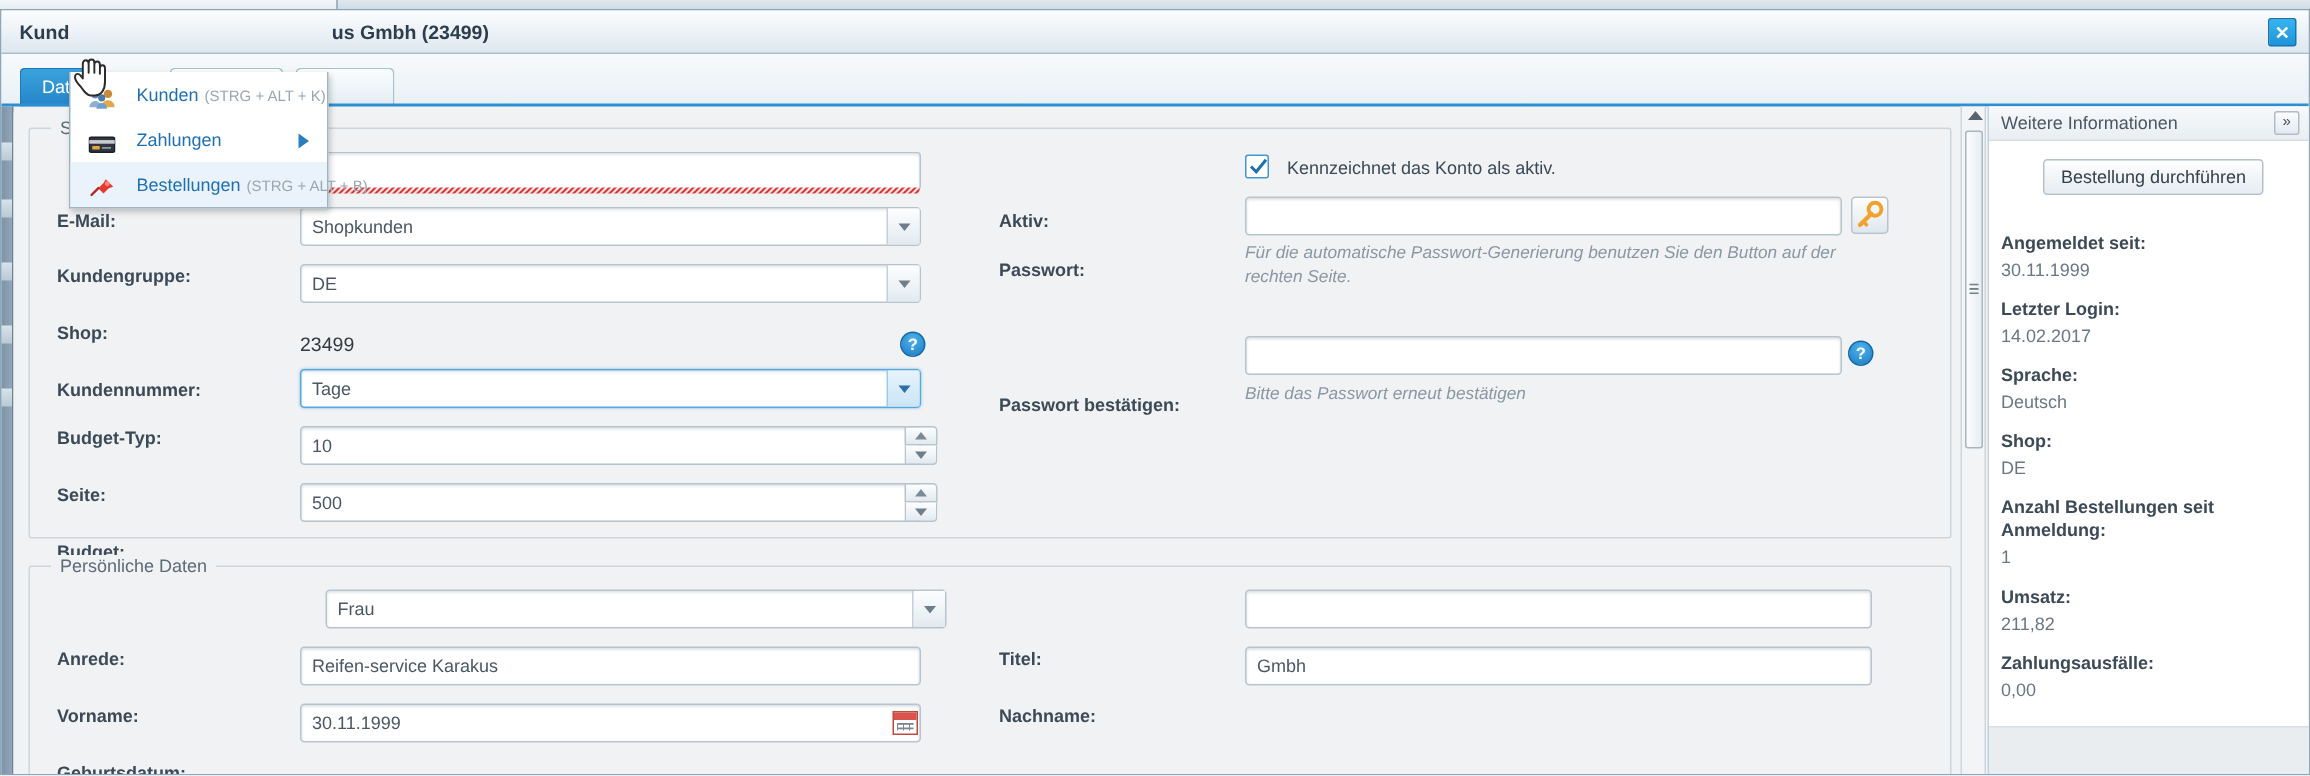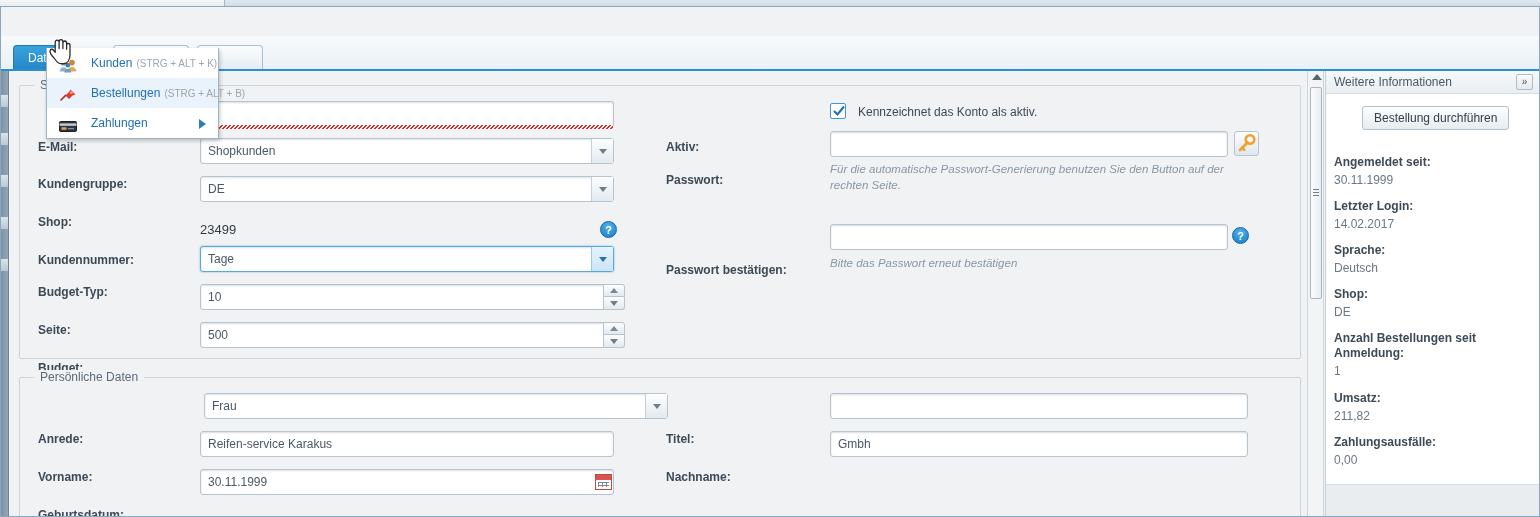--- a/index.html
+++ b/index.html
@@ -479,20 +479,24 @@
 
 <div id="app">
 
   <div class="top-strip">
     <div class="ts-light"></div>
     <div class="ts-right"></div>
   </div>
 
   <div class="window">
 
+    <div class="titlebar">
+      <div class="title"><span>Kund</span><span style="display:inline-block;width:175px"></span><span>us Gmbh (23499)</span></div>
+      <div class="close-btn">✕</div>
+    </div>
 
     <div class="tabstrip">
       <div class="tab inactive2" style="width:66px"></div>
       <div class="tab inactive" style="width:76px"></div>
       <div class="tab active">Date</div>
       <div class="tabline"></div>
     </div>
 
     <div class="content">
 
@@ -585,21 +589,21 @@
           <div class="row-label" style="left:646px; top:148px;">Passwort bestätigen:</div>
           <input class="ipt" style="left: 810px; top: 138px; width: 398px;" type="password" value="">
           <div class="help-icon" style="left:1212px; top:141px;">?</div>
           <div class="hint" style="left:810px; top:169px; width:420px;">Bitte das Passwort erneut bestätigen</div>
         </div>
 
         <div class="fieldset" id="fs-pers">
           <div class="legend">Persönliche Daten</div>
 
           <div class="row-label" style="left:18px; top:25px;">Anrede:</div>
-          <div class="sel" style="left:184px; top:15px; width:464px;">
+          <div class="sel" style="left:197px; top:15px; width:414px;">
             <div class="sel-text">Frau</div>
             <div class="sel-btn">
                 <span class="caret-down grey"></span>
               </div>
           </div>
 
           <div class="row-label" style="left:18px; top:63px;">Vorname:</div>
           <input class="ipt" style="left: 180px; top: 53px; width: 414px;" value="Reifen-service Karakus">
 
           <div class="row-label" style="left:18px; top:101px;">Geburtsdatum:</div>
@@ -676,43 +680,43 @@
           <path d="M0.6 13.5c0-2.5 1.8-4.2 3.9-4.2s3.9 1.7 3.9 4.2z" fill="#8fb0d4"></path>
           <circle cx="13" cy="4.6" r="2.8" fill="#c98a36"></circle>
           <path d="M8.6 13.5c0-2.8 2-4.6 4.4-4.6s4.4 1.8 4.4 4.6z" fill="#e3a94e"></path>
           <circle cx="8.8" cy="7.2" r="2.4" fill="#4a7aa8"></circle>
           <path d="M5.3 14.5c0-2.3 1.6-3.8 3.5-3.8s3.5 1.5 3.5 3.8z" fill="#6fa0cd"></path>
         </svg>
       </span>
       <span>Kunden</span><span class="short">(STRG + ALT + K)</span>
     </div>
 
-    <div class="mi hl">
-      <span class="mi-ico">
-        <svg width="18" height="16" viewBox="0 0 18 16">
-          <path d="M11.5 1.5 L16.5 6.5 L13.5 7.5 L10 11 L6.5 7.5 L10 4 Z" fill="#e23b2e"></path>
-          <path d="M6.6 7.4 L2 12" stroke="#b02a20" stroke-width="1.6" stroke-linecap="round"></path>
-          <circle cx="12.5" cy="4.5" r="1.6" fill="#ff8a7a"></circle>
-        </svg>
-      </span>
-      <span>Bestellungen</span><span class="short">(STRG + ALT + B)</span>
-    </div>
-
     <div class="mi">
       <span class="mi-ico">
         <svg width="18" height="16" viewBox="0 0 18 16">
           <rect x="0.5" y="3.5" width="17" height="10" rx="1.3" fill="#2f3640" stroke="#1b1f26"></rect>
           <rect x="0.5" y="5.4" width="17" height="2.4" fill="#c9ccd1"></rect>
           <rect x="2.5" y="9.3" width="5" height="2.4" rx="0.5" fill="#e8a33d"></rect>
           <rect x="9" y="10" width="6" height="1.2" fill="#8d949d"></rect>
         </svg>
       </span>
       <span>Zahlungen</span>
       <span class="submenu-arrow"></span>
     </div>
+
+    <div class="mi hl">
+      <span class="mi-ico">
+        <svg width="18" height="16" viewBox="0 0 18 16">
+          <path d="M11.5 1.5 L16.5 6.5 L13.5 7.5 L10 11 L6.5 7.5 L10 4 Z" fill="#e23b2e"></path>
+          <path d="M6.6 7.4 L2 12" stroke="#b02a20" stroke-width="1.6" stroke-linecap="round"></path>
+          <circle cx="12.5" cy="4.5" r="1.6" fill="#ff8a7a"></circle>
+        </svg>
+      </span>
+      <span>Bestellungen</span><span class="short">(STRG + ALT + B)</span>
+    </div>
   </div>
 
   <div class="cursor">
     <svg width="26" height="32" viewBox="0 0 26 32">
       <path d="M7 22 C4 19 2.5 16 3.2 14.3 C3.9 12.8 5.6 13 6.6 14.3 L8.2 16.3 L8.2 6.6 C8.2 5 9.2 4.2 10.2 4.2 C11.2 4.2 12.1 5 12.1 6.6 L12.1 12.5 L12.1 6.0 C12.1 4.5 13 3.7 14 3.7 C15 3.7 15.9 4.5 15.9 6.0 L15.9 12.5 L15.9 7.2 C15.9 5.8 16.8 5.0 17.8 5.0 C18.8 5.0 19.6 5.8 19.6 7.2 L19.6 13.2 L19.6 9.5 C19.6 8.2 20.4 7.5 21.3 7.5 C22.2 7.5 23 8.2 23 9.5 L23 18.5 C23 24 20.4 27.6 16.4 27.6 L13.4 27.6 C11 27.6 9.4 25.4 7 22 Z" fill="#ffffff" stroke="#2b2b2b" stroke-width="1.3" stroke-linejoin="round"></path>
     </svg>
   </div>
 
 </div>
 

